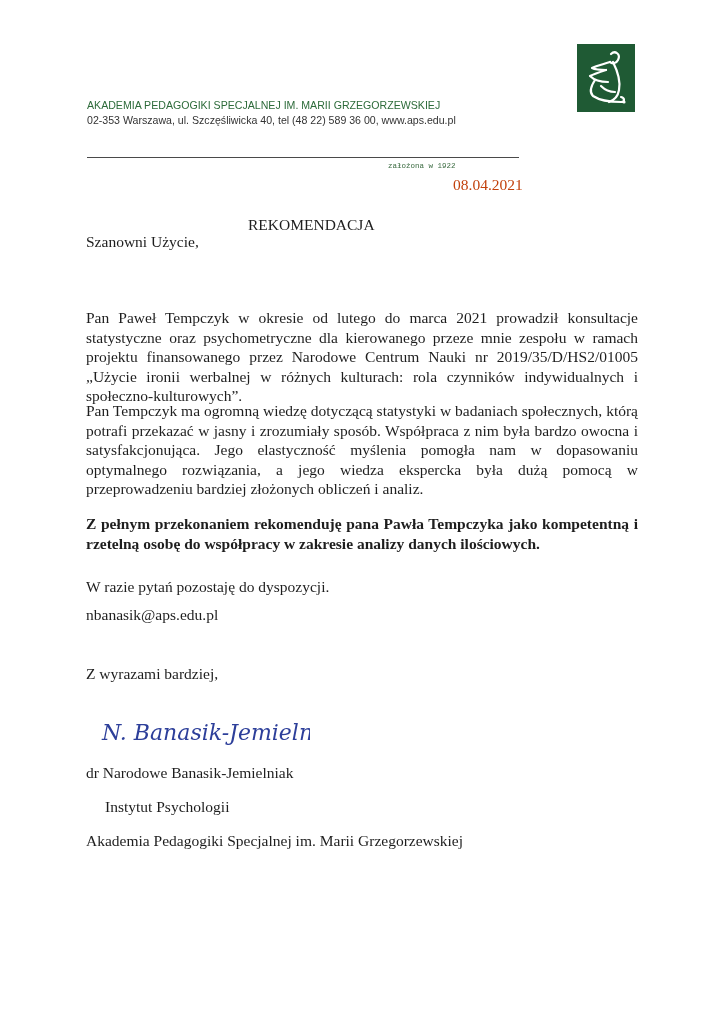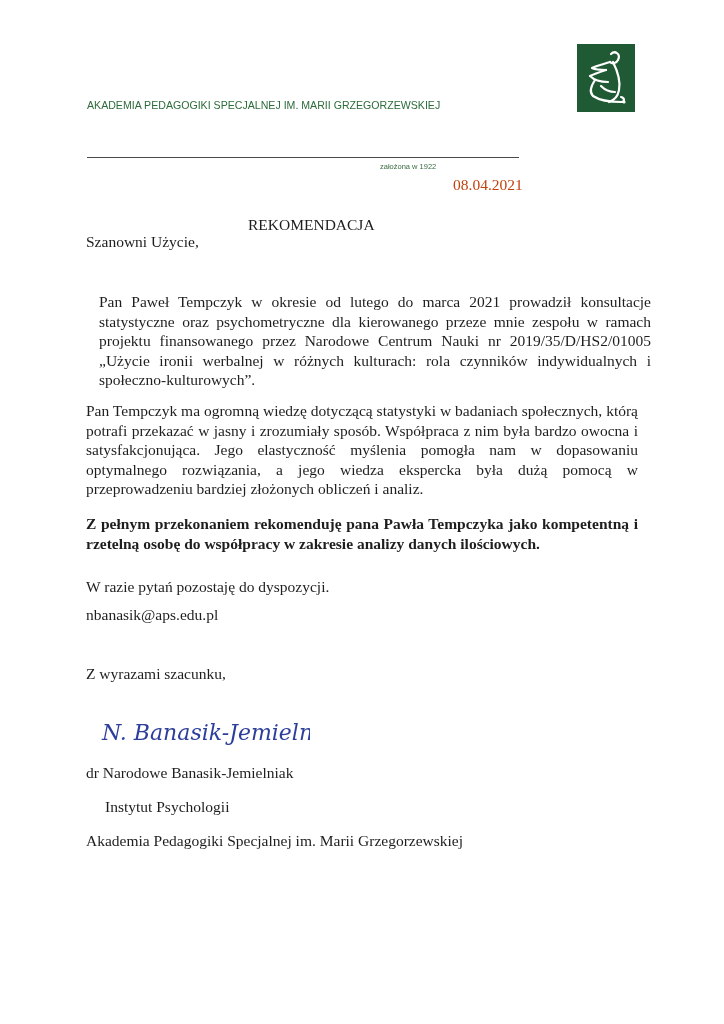--- a/index.html
+++ b/index.html
@@ -2,26 +2,26 @@
 <html><head>
 <meta charset="utf-8">
 <style>
   html, body { margin:0; padding:0; background:#fff; }
   body { width:724px; height:1024px; position:relative; overflow:hidden; font-family:"Liberation Serif", serif; color:#1e1e1e; }
   .logo { position:absolute; left:577px; top:44px; width:58px; height:68px; background:#1f5a34; }
   .logo svg { width:100%; height:100%; }
   .head { position:absolute; left:87px; top:98px; font-family:"Liberation Sans", sans-serif; font-size:10.6px; color:#2d6b3a; line-height:15px; }
   .head .addr { color:#333; font-size:10.6px; }
   .rule { position:absolute; left:87px; top:157px; width:432px; height:1px; background:#4a4a4a; }
-  .founded { position:absolute; left:380px; top:162px; font-family:Liberation Sans, sans-serif; font-size:7.5px; color:#3a6b40; }
+  .founded { position:absolute; left:388px; top:162px; font-family:Liberation Mono, monospace; font-size:7.5px; color:#3a6b40; }
   .date { position:absolute; left:453px; top:176px; font-size:15.5px; color:#c2410c; }
   .title { position:absolute; left:248px; top:216px; font-size:15.5px; }
   .greet { position:absolute; left:86px; top:233px; font-size:15.5px; }
   .p { position:absolute; left:86px; width:552px; font-size:15.5px; line-height:19.6px; text-align:justify; }
-  .p1 { top:292px;margin-left:13px; }
+  .p1 { top:308px; }
   .p2 { top:401px; }
   .p3 { top:514px; font-weight:bold; }
   .line { position:absolute; left:86px; font-size:15.5px; }
   .sig { position:absolute; left:100px; top:700px; width:210px; height:55px; }
 </style>
 </head>
 <body>
 
 <div class="logo">
   <svg viewBox="0 0 58 68">
@@ -32,35 +32,36 @@
       <path d="M29 26 c-6 2 -12 4 -16 6 c4 4 12 6 18 6"></path>
       <path d="M18 36 c-4 6 -6 12 -2 16 c6 4 18 6 28 6 c4 0 4 -4 0 -5"></path>
       <path d="M24 42 c4 4 10 6 14 6"></path>
     </g>
     <circle cx="47" cy="58" r="1.6" fill="#fff"></circle>
   </svg>
 </div>
 
 <div class="head">
   <div>AKADEMIA PEDAGOGIKI SPECJALNEJ IM. MARII GRZEGORZEWSKIEJ</div>
+  <div class="addr">02-353 Warszawa, ul. Szczęśliwicka 40, tel (48 22) 589 36 00, www.aps.edu.pl</div>
 </div>
 <div class="rule"></div>
 <div class="founded">założona w 1922</div>
 
 <div class="date">08.04.2021</div>
 <div class="title">REKOMENDACJA</div>
 <div class="greet">Szanowni Użycie,</div>
 
 <div class="p p1">Pan Paweł Tempczyk w okresie od lutego do marca 2021 prowadził konsultacje statystyczne oraz psychometryczne dla kierowanego przeze mnie zespołu w ramach projektu finansowanego przez Narodowe Centrum Nauki nr 2019/35/D/HS2/01005 „Użycie ironii werbalnej w różnych kulturach: rola czynników indywidualnych i społeczno-kulturowych”.</div>
 <div class="p p2">Pan Tempczyk ma ogromną wiedzę dotyczącą statystyki w badaniach społecznych, którą potrafi przekazać w jasny i zrozumiały sposób. Współpraca z nim była bardzo owocna i satysfakcjonująca. Jego elastyczność myślenia pomogła nam w dopasowaniu optymalnego rozwiązania, a jego wiedza ekspercka była dużą pomocą w przeprowadzeniu bardziej złożonych obliczeń i analiz.</div>
 <div class="p p3">Z pełnym przekonaniem rekomenduję pana Pawła Tempczyka jako kompetentną i rzetelną osobę do współpracy w zakresie analizy danych ilościowych.</div>
 
 <div class="line" style="top:578px;">W razie pytań pozostaję do dyspozycji.</div>
 <div class="line" style="top:606px;">nbanasik@aps.edu.pl</div>
-<div class="line" style="top:665px;">Z wyrazami szacunku,</div>
+<div class="line" style="top:665px;">Z wyrazami bardziej,</div>
 
 <svg class="sig" viewBox="0 0 210 55">
   <text x="2" y="40" font-family="DejaVu Serif, serif" font-style="italic" font-size="22" fill="#2d3f9a">N. Banasik-Jemielniak</text>
 </svg>
 
 <div class="line" style="top:764px;">dr Narodowe Banasik-Jemielniak</div>
 <div class="line" style="top:798px;margin-left:19px;">Instytut Psychologii</div>
 <div class="line" style="top:832px;">Akademia Pedagogiki Specjalnej im. Marii Grzegorzewskiej</div>
 
 </body></html>

